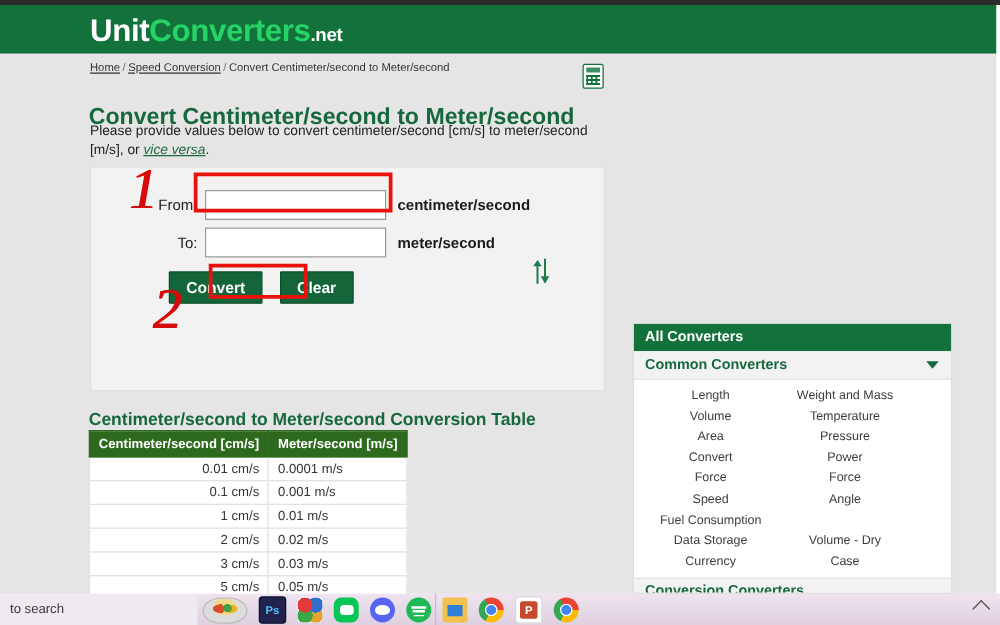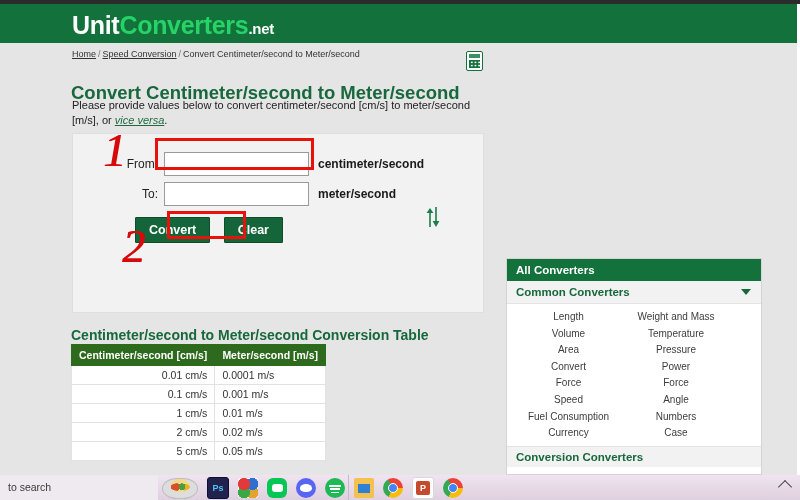--- a/index.html
+++ b/index.html
@@ -393,20 +393,24 @@
         </tr>
         <tr>
           <td class="c0">1 cm/s</td>
           <td class="c1">0.01 m/s</td>
         </tr>
         <tr>
           <td class="c0">2 cm/s</td>
           <td class="c1">0.02 m/s</td>
         </tr>
         <tr>
+          <td class="c0">3 cm/s</td>
+          <td class="c1">0.03 m/s</td>
+        </tr>
+        <tr>
           <td class="c0">5 cm/s</td>
           <td class="c1">0.05 m/s</td>
         </tr>
       </tbody>
     </table>
 
     <div class="side-panel">
       <div class="side-head">All Converters</div>
       <div class="side-sub">
         <span>Common Converters</span>
@@ -432,21 +436,24 @@
         <div class="side-pair">
           <span class="cell cell-l">Force</span>
           <span class="cell cell-r">Force</span>
         </div>
         <div class="side-pair">
           <span class="cell cell-l">Speed</span>
           <span class="cell cell-r">Angle</span>
         </div>
         <div class="side-pair">
           <span class="cell cell-l">Fuel Consumption</span>
-          <span class="cell cell-r">Numbers</span>
+        </div>
+        <div class="side-pair">
+          <span class="cell cell-l">Data Storage</span>
+          <span class="cell cell-r">Volume - Dry</span>
         </div>
         <div class="side-pair">
           <span class="cell cell-l">Currency</span>
           <span class="cell cell-r">Case</span>
         </div>
       </div>
       <div class="side-grp">Conversion Converters</div>
 
     </div>
   </div>

